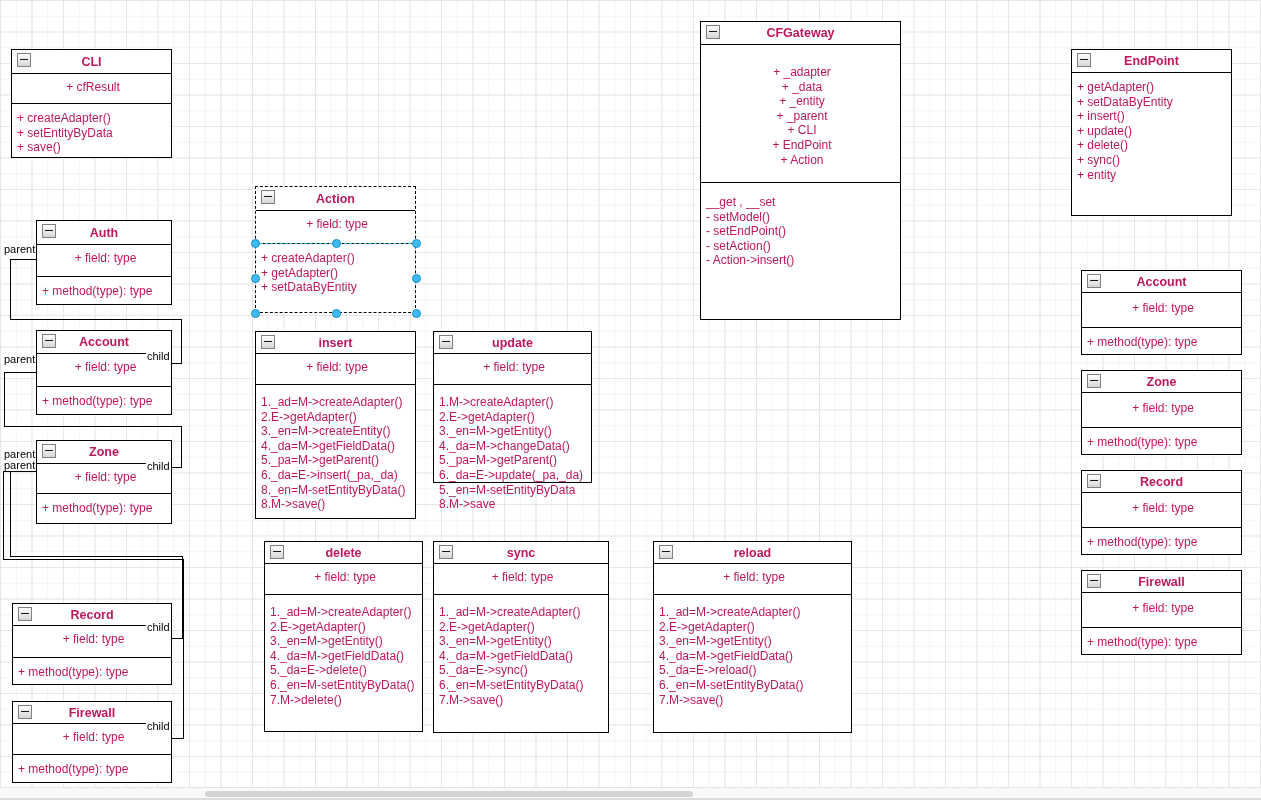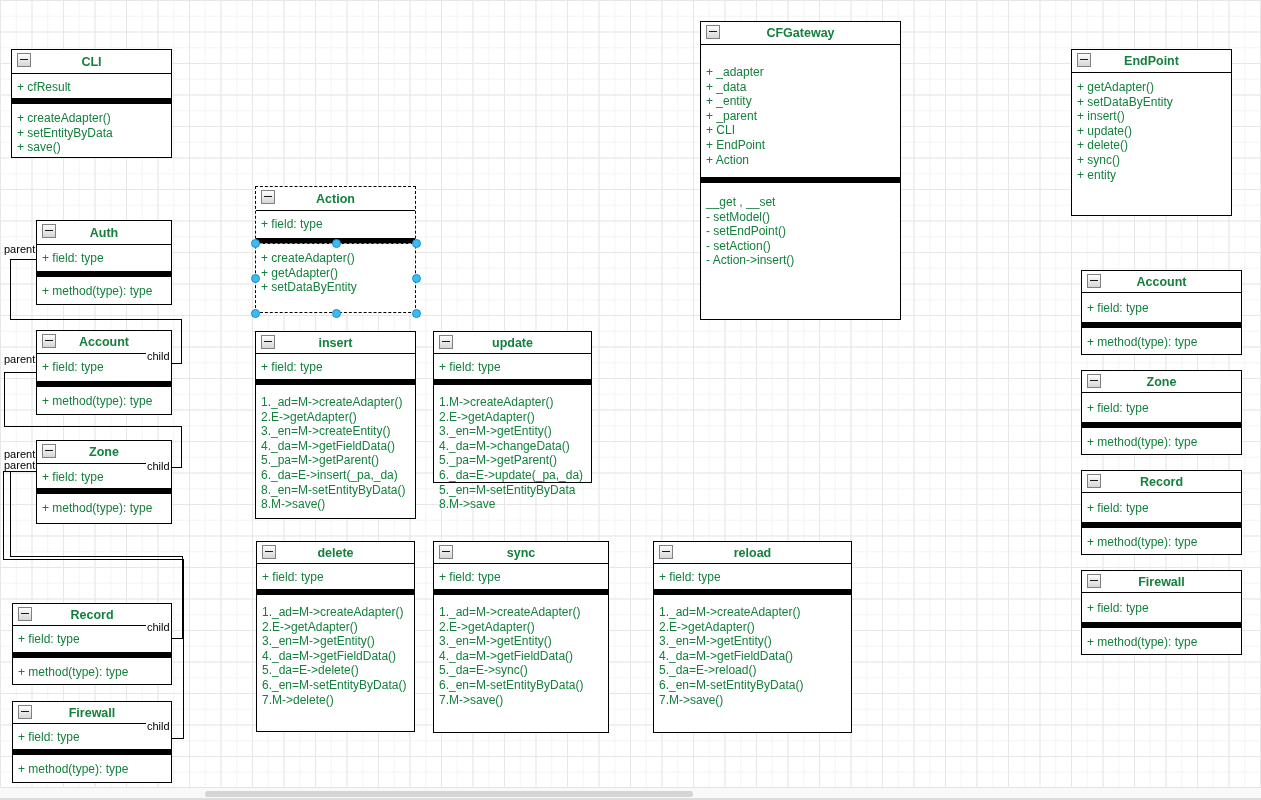--- a/index.html
+++ b/index.html
@@ -6,29 +6,29 @@
     font-family:"Liberation Sans",sans-serif;background:#fff;}
   .canvas{position:absolute;inset:0;background-color:#fff;
     background-image:
       linear-gradient(to right,#e7e7e7 1px,transparent 1px),
       linear-gradient(to bottom,#e7e7e7 1px,transparent 1px),
       linear-gradient(to right,#f4f4f4 1px,transparent 1px),
       linear-gradient(to bottom,#f4f4f4 1px,transparent 1px);
     background-size:31.5px 31.5px,31.5px 31.5px,15.75px 15.75px,15.75px 15.75px;}
   svg.edges{position:absolute;left:0;top:0;z-index:1;}
   .box{position:absolute;z-index:2;background:#fff;border:1px solid #000;
-    box-sizing:border-box;font-size:12px;color:#15803d;}
+    box-sizing:border-box;font-size:12px;color:#be185d;}
   .box.sel{border:1px dashed #000;}
   .ttl{position:relative;display:flex;align-items:center;justify-content:center;
     font-weight:bold;font-size:12.5px;border-bottom:1px solid #000;box-sizing:border-box;}
   .collapse{position:absolute;left:5px;top:3px;width:14px;height:14px;
     border:1px solid #808080;background:linear-gradient(#fefefe,#d6d6d6);box-sizing:border-box;}
   .collapse::after{content:"";position:absolute;left:2px;right:2px;top:5px;border-top:1px solid #1a1a1a;}
   .comp{box-sizing:border-box;padding:6px 2px 0 5px;overflow:hidden;}
-  .comp.b{border-bottom:6px solid #000000;}
+  .comp.b{border-bottom:1px solid #000000;text-align:center;}
   .comp.m{padding-top:7px;}
   .ln{display:block;line-height:14.6px;white-space:pre;}
   .elabel{position:absolute;z-index:3;background:#fff;font-size:11px;line-height:11px;
     padding:0 1px;color:#000;}
   .sel-line{position:absolute;left:-1px;width:161px;top:56px;height:0;
     border-top:1px dashed #38b6ea;z-index:5;}
   .hdl{position:absolute;width:9px;height:9px;border-radius:50%;background:#3dbbee;
     border:1px solid #1592d2;box-sizing:border-box;z-index:6;}
   .hscroll{position:absolute;left:0;top:787px;width:1261px;height:13px;z-index:7;
     background:#f9f9f9;border-top:1px solid #e4e4e4;border-bottom:2px solid #dcdcdc;box-sizing:border-box;}
@@ -185,21 +185,21 @@
         <span class="ln">2.E-&gt;getAdapter()</span>
         <span class="ln">3._en=M-&gt;getEntity()</span>
         <span class="ln">4._da=M-&gt;changeData()</span>
         <span class="ln">5._pa=M-&gt;getParent()</span>
         <span class="ln">6._da=E-&gt;update(_pa,_da)</span>
         <span class="ln">5._en=M-setEntityByData</span>
         <span class="ln">8.M-&gt;save</span>
       </div>
   </div>
 
-  <div class="box" style="left:256px;top:541px;width:159px;height:191px">
+  <div class="box" style="left:264px;top:541px;width:159px;height:191px">
     <div class="ttl" style="height:22px">
       <span class="collapse"></span>
       <span>delete</span>
     </div>
     <div class="comp b" style="height:31px">
         <span class="ln">+ field: type</span>
       </div>
     <div class="comp m" style="padding-top:10px">
         <span class="ln">1._ad=M-&gt;createAdapter()</span>
         <span class="ln">2.E-&gt;getAdapter()</span>

